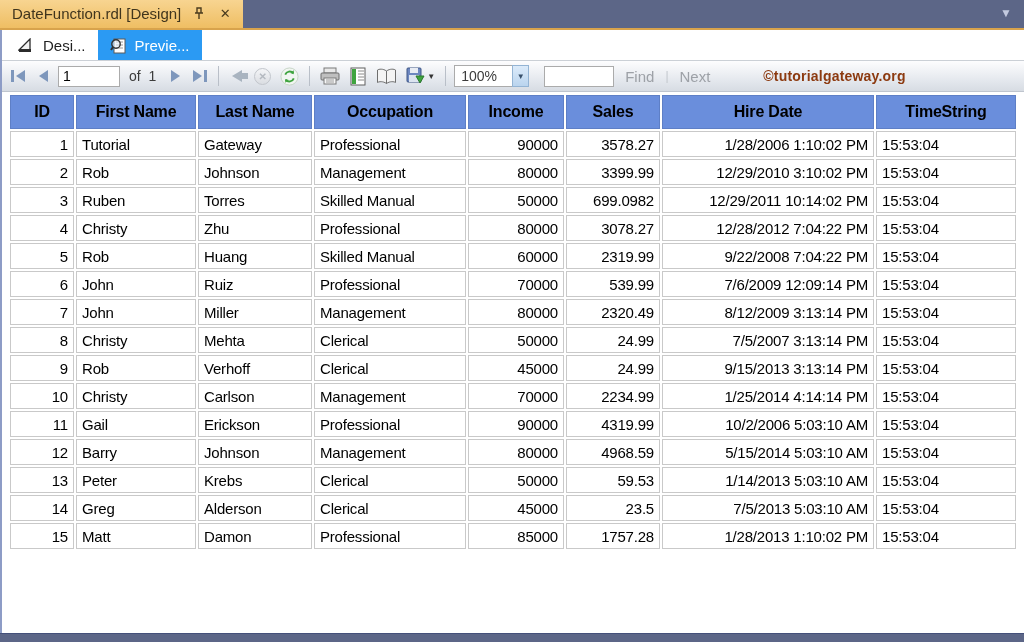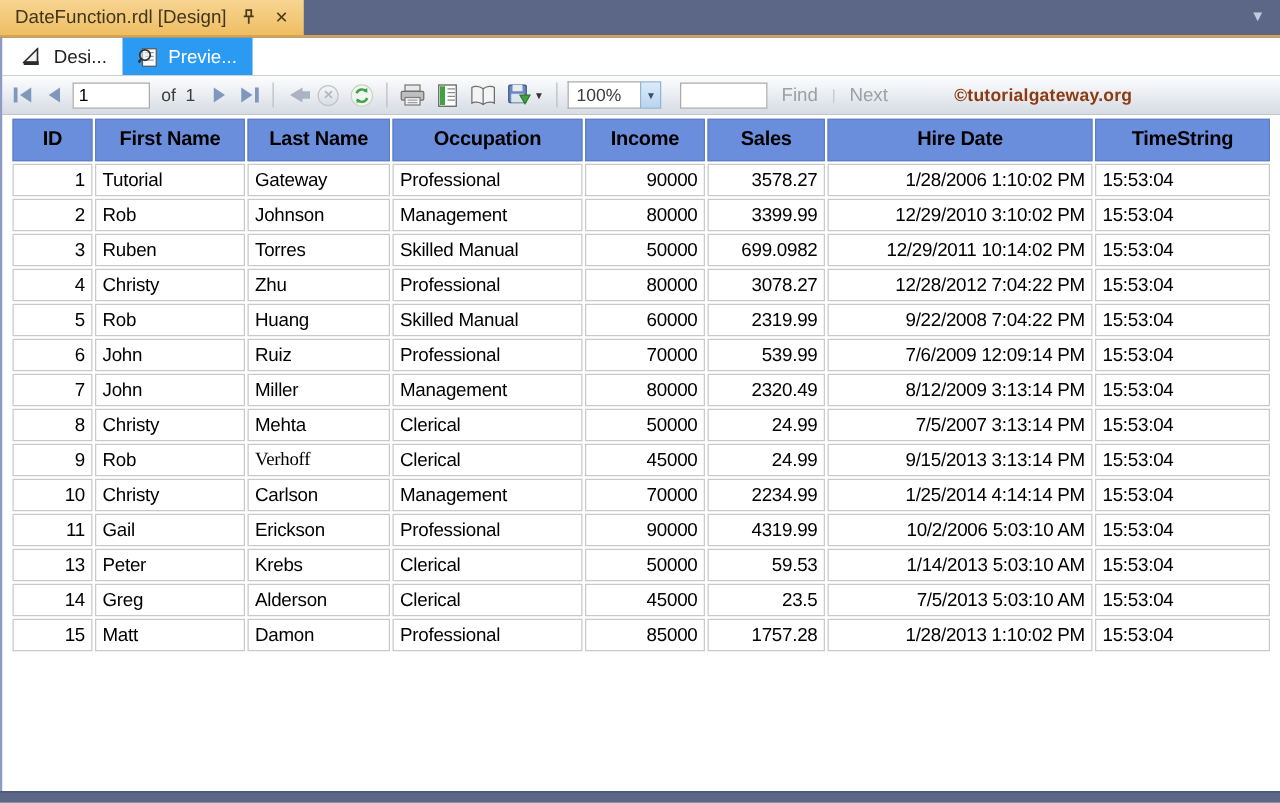--- a/index.html
+++ b/index.html
@@ -306,21 +306,21 @@
               <td style="text-align: left;">Mehta</td>
               <td style="text-align: left;">Clerical</td>
               <td style="text-align: right;">50000</td>
               <td style="text-align: right;">24.99</td>
               <td style="text-align: right;">7/5/2007 3:13:14 PM</td>
               <td style="text-align: left;">15:53:04</td>
             </tr>
             <tr>
               <td style="text-align: right;">9</td>
               <td style="text-align: left;">Rob</td>
-              <td style="text-align: left; font-family: Liberation Serif, serif;">Verhoff</td>
+              <td style="text-align: left;">Verhoff</td>
               <td style="text-align: left;">Clerical</td>
               <td style="text-align: right;">45000</td>
               <td style="text-align: right;">24.99</td>
               <td style="text-align: right;">9/15/2013 3:13:14 PM</td>
               <td style="text-align: left;">15:53:04</td>
             </tr>
             <tr>
               <td style="text-align: right;">10</td>
               <td style="text-align: left;">Christy</td>
               <td style="text-align: left;">Carlson</td>
@@ -334,20 +334,30 @@
               <td style="text-align: right;">11</td>
               <td style="text-align: left;">Gail</td>
               <td style="text-align: left;">Erickson</td>
               <td style="text-align: left;">Professional</td>
               <td style="text-align: right;">90000</td>
               <td style="text-align: right; margin-top: 32px;">4319.99</td>
               <td style="text-align: right;">10/2/2006 5:03:10 AM</td>
               <td style="text-align: left;">15:53:04</td>
             </tr>
             <tr>
+              <td style="text-align: right;">12</td>
+              <td style="text-align: left;">Barry</td>
+              <td style="text-align: left;">Johnson</td>
+              <td style="text-align: left;">Management</td>
+              <td style="text-align: right;">80000</td>
+              <td style="text-align: right;">4968.59</td>
+              <td style="text-align: right;">5/15/2014 5:03:10 AM</td>
+              <td style="text-align: left;">15:53:04</td>
+            </tr>
+            <tr>
               <td style="text-align: right;">13</td>
               <td style="text-align: left;">Peter</td>
               <td style="text-align: left;">Krebs</td>
               <td style="text-align: left;">Clerical</td>
               <td style="text-align: right;">50000</td>
               <td style="text-align: right;">59.53</td>
               <td style="text-align: right;">1/14/2013 5:03:10 AM</td>
               <td style="text-align: left;">15:53:04</td>
             </tr>
             <tr>

